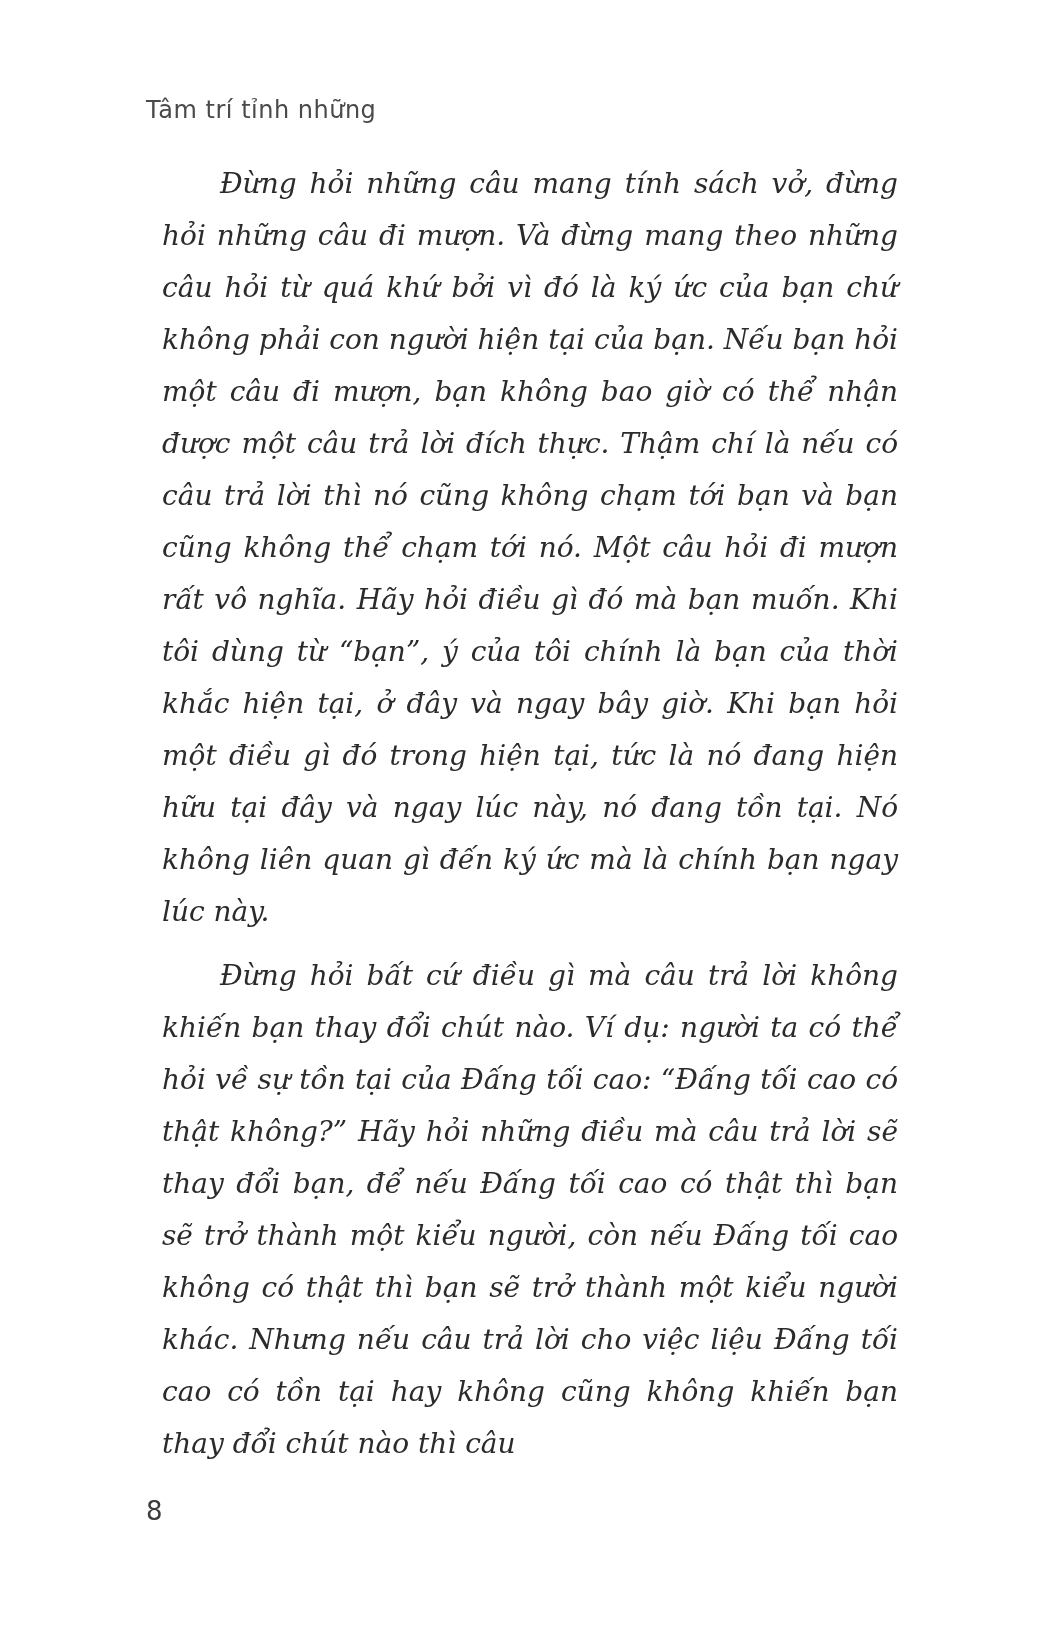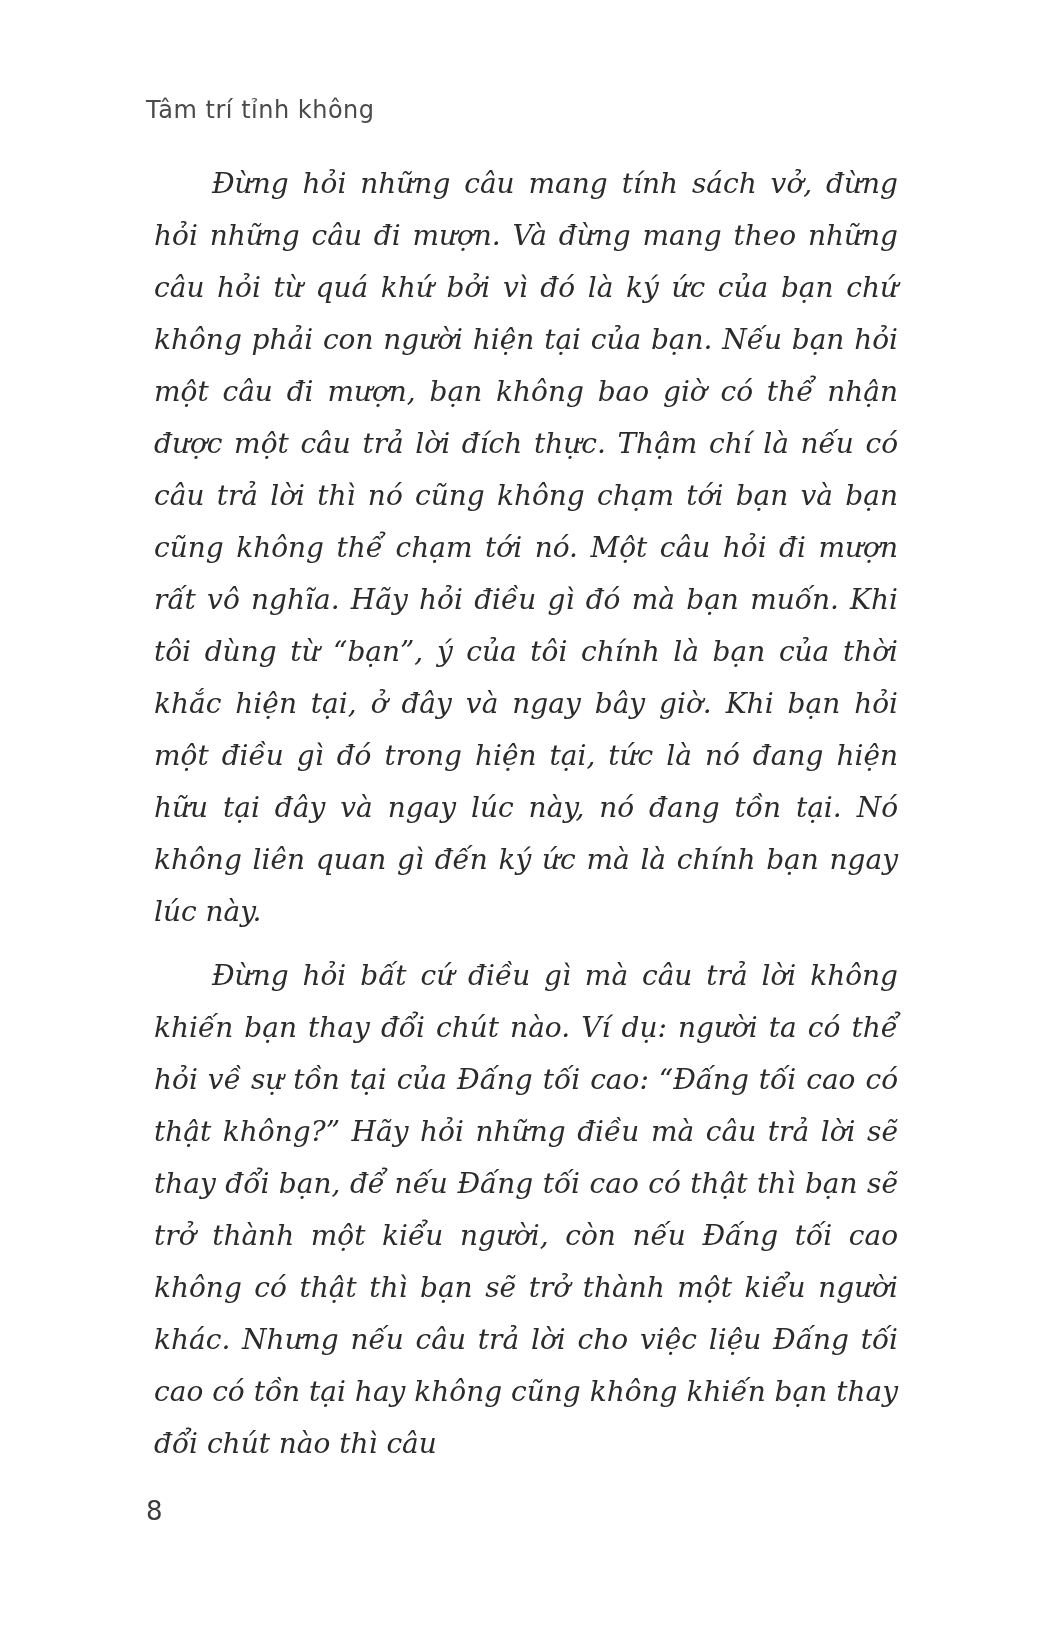--- a/index.html
+++ b/index.html
@@ -31,37 +31,37 @@
     left: 146px;
     width: 752px;
     font-family: "DejaVu Serif", "Liberation Serif", serif;
     font-style: italic;
     font-size: 28px;
     line-height: 52px;
     color: #2b2b2b;
     text-align: justify;
   }
   .body-text p {
-    margin: 0 0 12px 8px;
+    margin: 0 0 12px 16px;
     text-indent: 58px;
   }
   .page-number {
     position: absolute;
     left: 146px;
     top: 1496px;
     font-family: "DejaVu Sans", "Liberation Sans", sans-serif;
     font-size: 26px;
     color: #3c3c3c;
   }
 </style>
 </head>
 <body>
 
 <div class="page">
-  <div class="running-header">Tâm trí tỉnh không</div>
+  <div class="running-header">Tâm trí tỉnh những</div>
 
   <div class="body-text">
     <p>Đừng hỏi những câu mang tính sách vở, đừng hỏi những câu đi mượn. Và đừng mang theo những câu hỏi từ quá khứ bởi vì đó là ký ức của bạn chứ không phải con người hiện tại của bạn. Nếu bạn hỏi một câu đi mượn, bạn không bao giờ có thể nhận được một câu trả lời đích thực. Thậm chí là nếu có câu trả lời thì nó cũng không chạm tới bạn và bạn cũng không thể chạm tới nó. Một câu hỏi đi mượn rất vô nghĩa. Hãy hỏi điều gì đó mà bạn muốn. Khi tôi dùng từ “bạn”, ý của tôi chính là bạn của thời khắc hiện tại, ở đây và ngay bây giờ. Khi bạn hỏi một điều gì đó trong hiện tại, tức là nó đang hiện hữu tại đây và ngay lúc này, nó đang tồn tại. Nó không liên quan gì đến ký ức mà là chính bạn ngay lúc này.</p>
     <p>Đừng hỏi bất cứ điều gì mà câu trả lời không khiến bạn thay đổi chút nào. Ví dụ: người ta có thể hỏi về sự tồn tại của Đấng tối cao: “Đấng tối cao có thật không?” Hãy hỏi những điều mà câu trả lời sẽ thay đổi bạn, để nếu Đấng tối cao có thật thì bạn sẽ trở thành một kiểu người, còn nếu Đấng tối cao không có thật thì bạn sẽ trở thành một kiểu người khác. Nhưng nếu câu trả lời cho việc liệu Đấng tối cao có tồn tại hay không cũng không khiến bạn thay đổi chút nào thì câu</p>
   </div>
 
   <div class="page-number">8</div>
 </div>
 
 </body></html>

